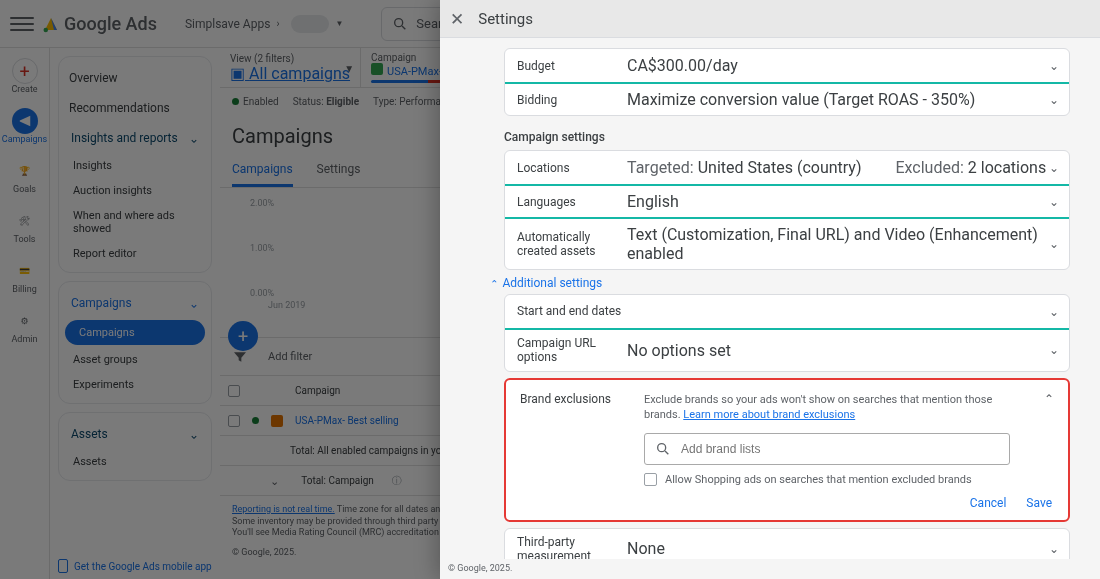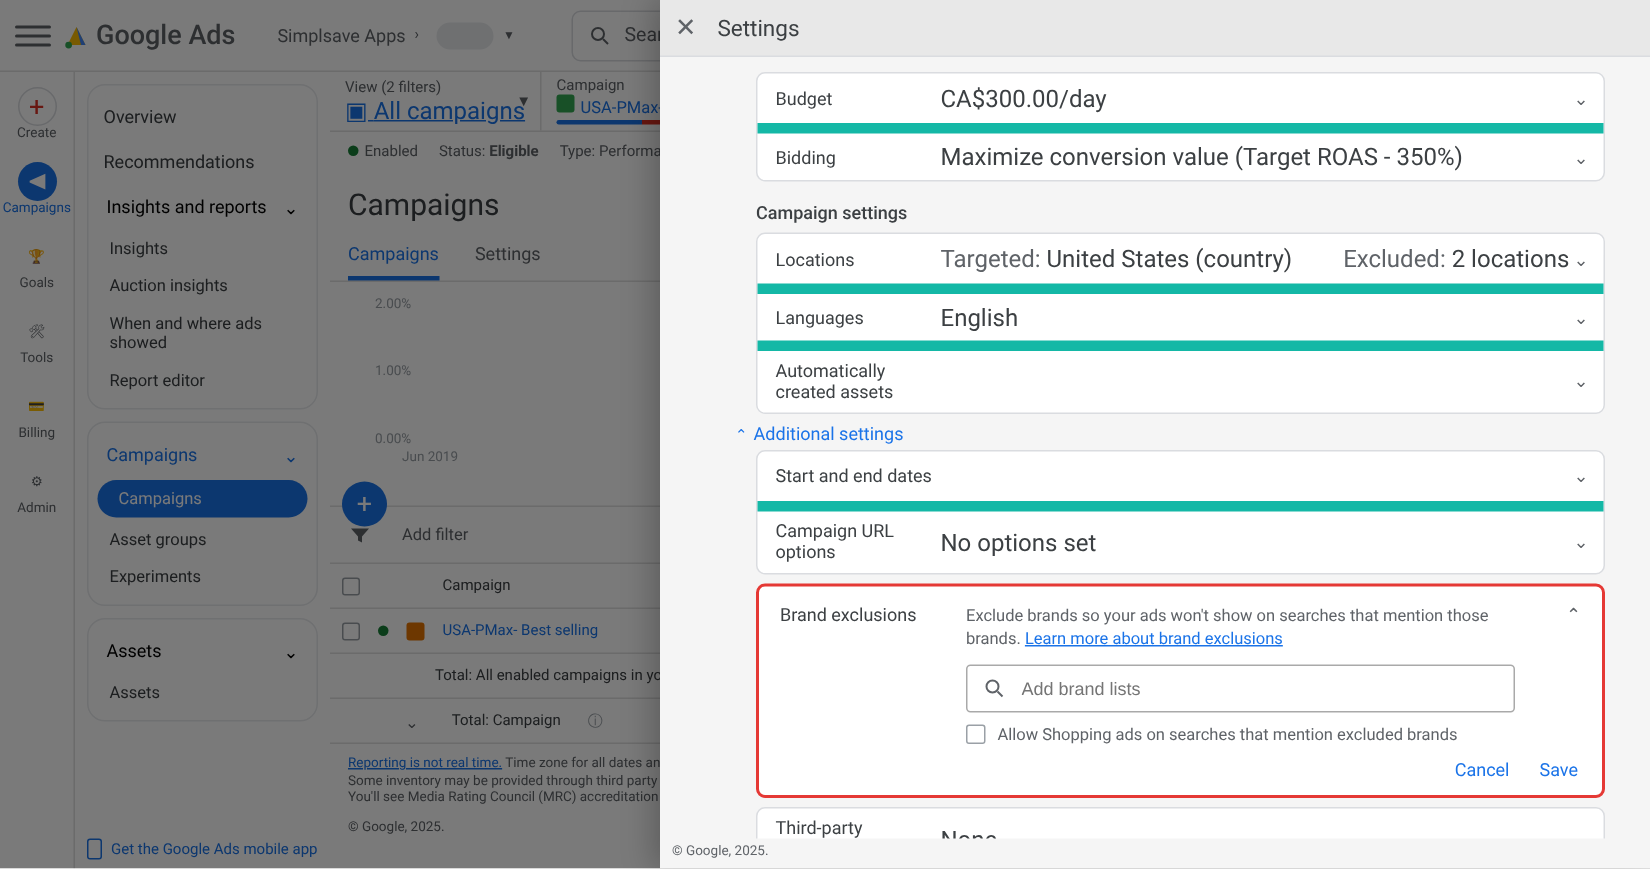--- a/index.html
+++ b/index.html
@@ -25,21 +25,21 @@
   .leftrail { position:absolute; left:0; top:48px; width:50px; bottom:0; border-right:1px solid #e0e0e0; display:flex; flex-direction:column; align-items:center; padding-top:6px; gap:6px; background:#fff;}
   .rail-btn { width:40px; display:flex; flex-direction:column; align-items:center; font-size:9px; color:#5f6368; padding:4px 0;}
   .rail-ic { width:26px; height:26px; border-radius:50%; display:flex; align-items:center; justify-content:center; }
   .rail-create .rail-ic { border:1px solid #dadce0; color:#d93025; font-size:18px; }
   .rail-campaigns .rail-ic { background:#1a73e8; color:#fff; }
   .rail-campaigns { color:#1a73e8; }
 
   .sidepanel { position:absolute; left:50px; top:48px; width:170px; bottom:0; padding:8px; background:#fff;}
   .sp-item { padding:8px 10px; font-size:12px; color:#3c4043; border-radius:6px; }
   .sp-group { border:1px solid #e8eaed; border-radius:12px; padding:6px 0; margin-bottom:8px; }
-  .sp-grouphead { display:flex; justify-content:space-between; align-items:center; padding:8px 12px; font-size:12px; color:#000000;}
+  .sp-grouphead { display:flex; justify-content:space-between; align-items:center; padding:8px 12px; font-size:12px; color:#0c4a6e;}
   .sp-grouphead.blue { color:#1a73e8; }
   .sp-sub { padding:6px 14px; font-size:11px; color:#3c4043;}
   .sp-sub.active { background:#1a73e8; color:#fff; border-radius:18px; margin:2px 6px; }
   .sp-caret::after{content:"⌃"; transform:rotate(180deg); display:inline-block; font-size:12px;}
   .mobile-promo { position:absolute; left:8px; bottom:6px; color:#1a73e8; font-size:10px; display:flex; align-items:center; gap:6px;}
   .mobile-promo .ph{width:10px;height:14px;border:1px solid #1a73e8;border-radius:2px;}
 
   .content { position:absolute; left:220px; top:48px; right:0; bottom:0; background:#fff; }
   .scopebar { height:40px; border-bottom:1px solid #e0e0e0; display:flex; align-items:stretch; }
   .scope { border-right:1px solid #e0e0e0; padding:4px 10px; display:flex; flex-direction:column; justify-content:center; font-size:10px; color:#5f6368; min-width:110px;}
@@ -75,21 +75,21 @@
 
   
   .panel { position:absolute; top:0; right:0; width:660px; height:579px; background:#f5f5f5; z-index:40; box-shadow:-4px 0 20px rgba(0,0,0,0.25); display:flex; flex-direction:column;}
   .panel-header{height:38px;display:flex;align-items:center;background:#e8e8e8;padding:0 10px;gap:14px; border-bottom:1px solid #dadce0;}
   .panel-header .x{font-size:17px;color:#5f6368;cursor:pointer;}
   .panel-header .ttl{font-size:15px;color:#3c4043;}
   .panel-body{flex:1;overflow:hidden;padding:10px 30px 10px 64px;}
 
   .card{background:#fff;border:1px solid #dadce0;border-radius:6px;margin-bottom:6px;}
   .card-row{display:flex;align-items:center;min-height:33px;padding:6px 12px;position:relative;}
-  .card-row + .card-row{border-top:7px solid #14b8a6;}
+  .card-row + .card-row{border-top:2px solid #14b8a6;}
   .card-label{width:110px;font-size:12px;color:#3c4043;flex-shrink:0;}
   .card-val{font-size:16px;color:#3c4043;}
   .card-chev{position:absolute;right:10px;top:50%;transform:translateY(-50%);color:#5f6368;font-size:12px;}
   .sec-title{font-size:12px;color:#3c4043;margin:14px 0 6px;font-weight:500;}
   .muted{color:#5f6368;}
   .excl{color:#5f6368;}
   .addl{font-size:12px;color:#1a73e8;margin:6px 0 4px;display:flex;align-items:center;gap:4px;}
   .addl .up{display:inline-block;transform:rotate(180deg);font-size:10px;}
 
   
@@ -311,20 +311,21 @@
           </div>
           <span class="card-chev">⌄</span>
         </div>
         <div class="card-row">
           <div class="card-label">Languages</div>
           <div class="card-val">English</div>
           <span class="card-chev">⌄</span>
         </div>
         <div class="card-row">
           <div class="card-label" style="line-height:1.2">Automatically created assets</div>
+          <div class="card-val">Text (Customization, Final URL) and Video (Enhancement) enabled</div>
           <span class="card-chev">⌄</span>
         </div>
       </div>
 
       <div class="addl" style="margin-left:-14px">
         <span class="up">⌄</span>
           <span>Additional settings</span>
       </div>
 
       <div class="card">

